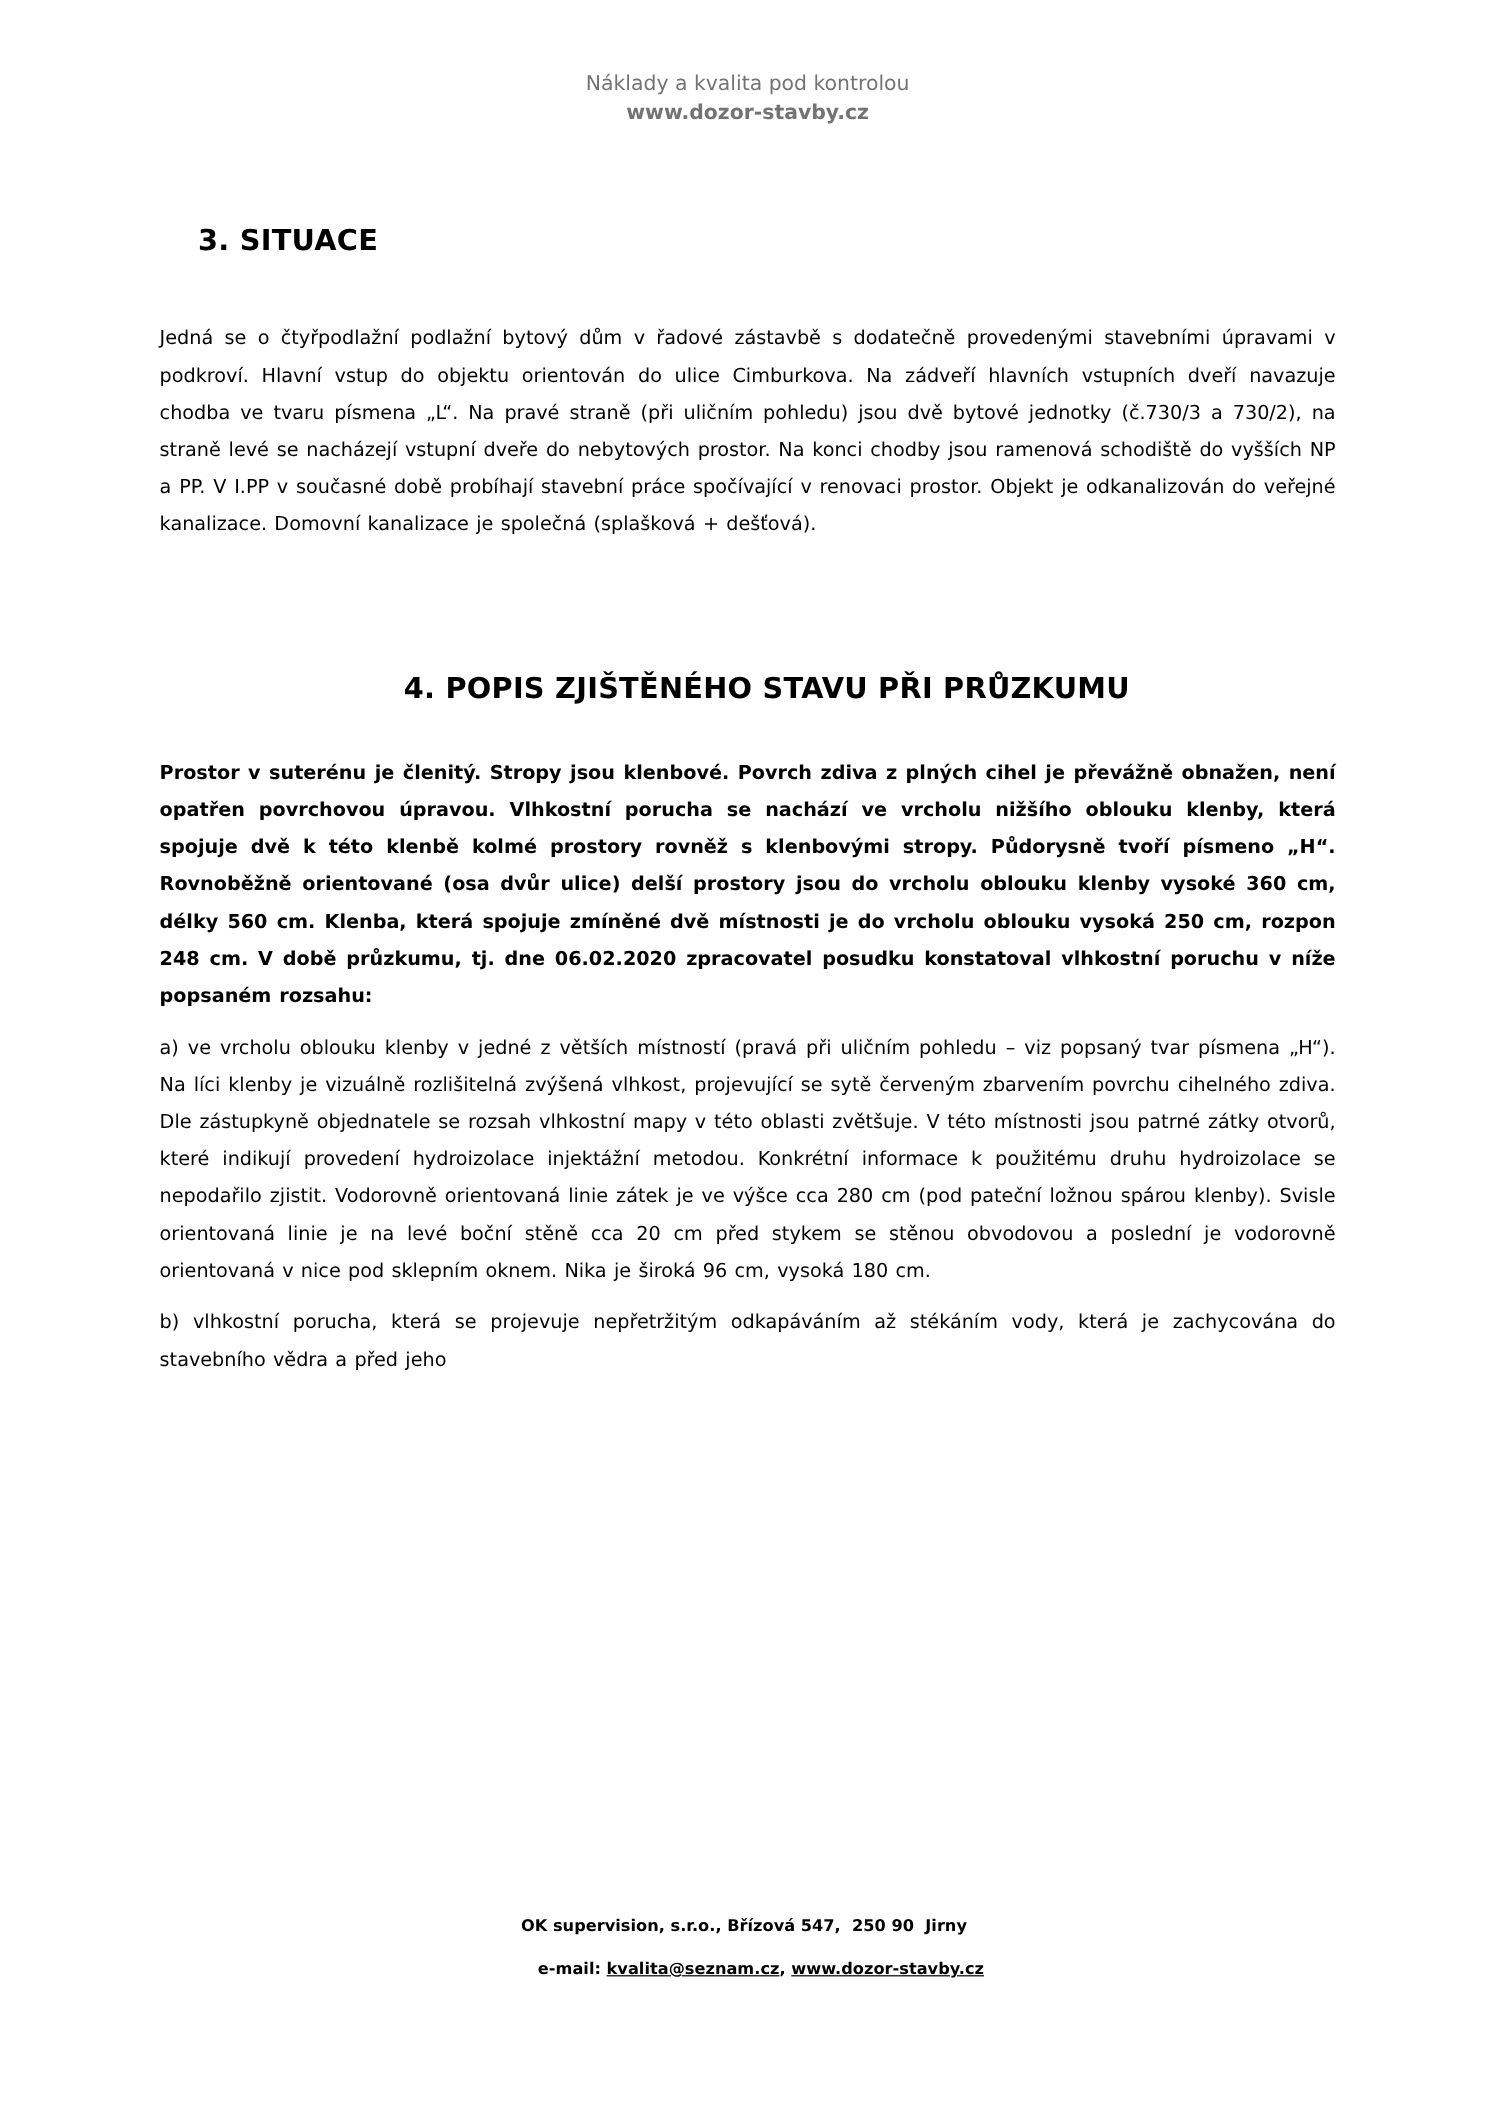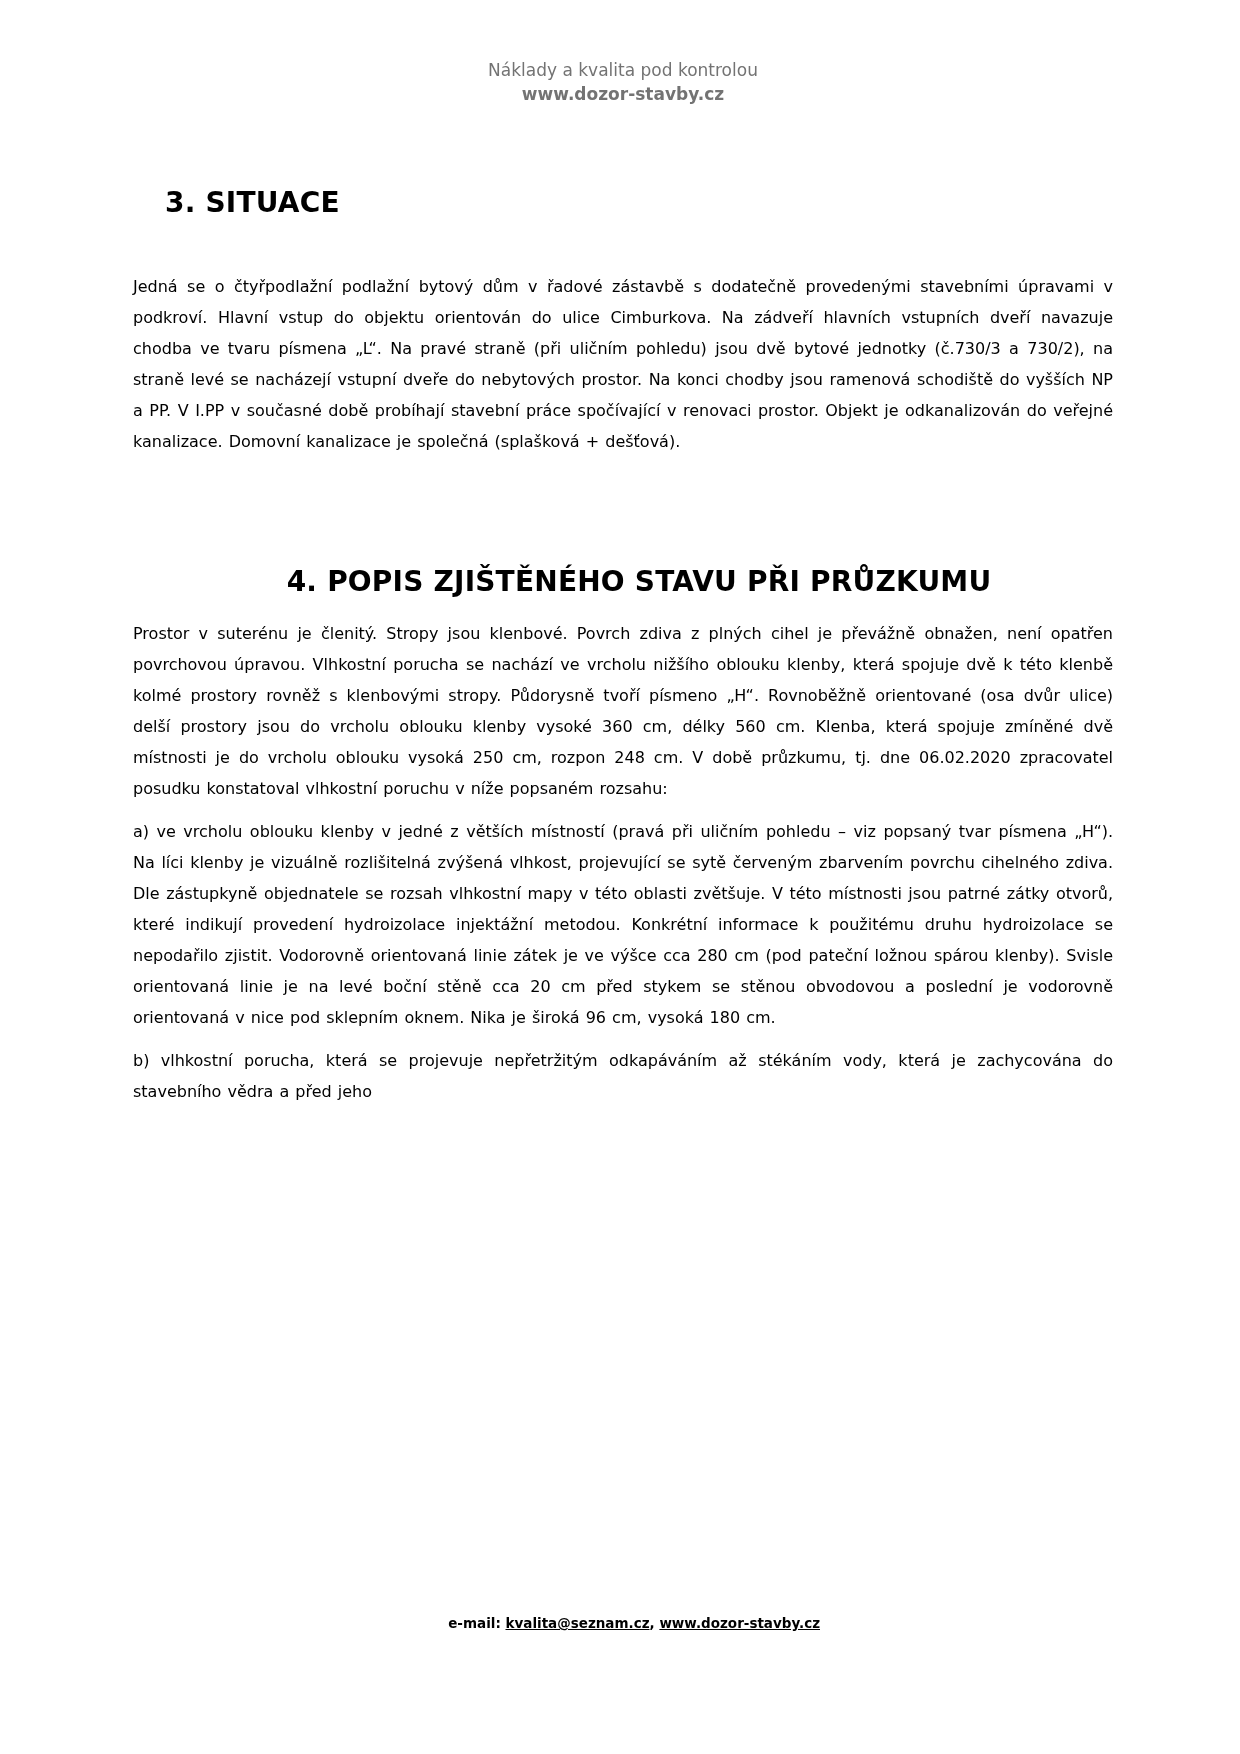--- a/index.html
+++ b/index.html
@@ -26,21 +26,21 @@
   }
   .doc-header .tagline {
     display: block;
     font-weight: normal;
   }
   .doc-header .website {
     display: block;
     font-weight: bold;
   }
   .section-heading {
-    font-size: 28px;
+    font-size: 24px;
     font-weight: bold;
     margin: 0 0 0 32px;
     letter-spacing: 0.2px;
   }
   .heading-situace {
     margin-top: 80px;
   }
   .heading-popis {
     margin-top: 108px;
     text-align: center;
@@ -49,21 +49,22 @@
     font-size: 16px;
     line-height: 31px;
     text-align: justify;
     margin: 0;
     word-spacing: 1px;
   }
   .para-situace {
     margin-top: 52px;
   }
   .para-intro {
-    margin-top: 20px;
+    margin-top: 40px;
+    font-weight: bold;
   }
   .para-a, .para-b {
     margin-top: 12px;
   }
   .doc-footer {
     position: absolute;
     left: 0;
     right: 0;
     top: 1596px;
     text-align: center;
@@ -101,18 +102,19 @@
 
   <div class="section-heading heading-popis">4. POPIS ZJIŠTĚNÉHO STAVU PŘI PRŮZKUMU</div>
 
   <p class="body-paragraph para-intro">Prostor v suterénu je členitý. Stropy jsou klenbové. Povrch zdiva z plných cihel je převážně obnažen, není opatřen povrchovou úpravou. Vlhkostní porucha se nachází ve vrcholu nižšího oblouku klenby, která spojuje dvě k této klenbě kolmé prostory rovněž s klenbovými stropy. Půdorysně tvoří písmeno „H“. Rovnoběžně orientované (osa dvůr ulice) delší prostory jsou do vrcholu oblouku klenby vysoké 360 cm, délky 560 cm. Klenba, která spojuje zmíněné dvě místnosti je do vrcholu oblouku vysoká 250 cm, rozpon 248 cm. V době průzkumu, tj. dne 06.02.2020 zpracovatel posudku konstatoval vlhkostní poruchu v níže popsaném rozsahu:</p>
 
   <p class="body-paragraph para-a">a) ve vrcholu oblouku klenby v jedné z větších místností (pravá při uličním pohledu – viz popsaný tvar písmena „H“). Na líci klenby je vizuálně rozlišitelná zvýšená vlhkost, projevující se sytě červeným zbarvením povrchu cihelného zdiva. Dle zástupkyně objednatele se rozsah vlhkostní mapy v této oblasti zvětšuje.  V této místnosti jsou patrné zátky otvorů, které indikují provedení hydroizolace injektážní metodou. Konkrétní informace k použitému druhu hydroizolace se nepodařilo zjistit. Vodorovně orientovaná linie zátek je ve výšce cca 280 cm (pod pateční ložnou spárou klenby). Svisle orientovaná linie je na levé boční stěně cca 20 cm před stykem se stěnou obvodovou a poslední je vodorovně orientovaná v nice pod sklepním oknem. Nika je široká 96 cm, vysoká 180 cm.</p>
 
   <p class="body-paragraph para-b">b) vlhkostní porucha, která se projevuje nepřetržitým odkapáváním až stékáním vody, která je zachycována do stavebního vědra a před jeho</p>
 
   <div class="doc-footer">
+    <span class="footer-line">OK supervision, s.r.o., Břízová 547,  250 90  Jirny</span>
     <span class="footer-line">
       <span>e-mail: </span><a class="footer-link">kvalita@seznam.cz</a><span class="footer-sep">, </span><a class="footer-link">www.dozor-stavby.cz</a>
     </span>
   </div>
 
 </div>
 
 </body></html>

